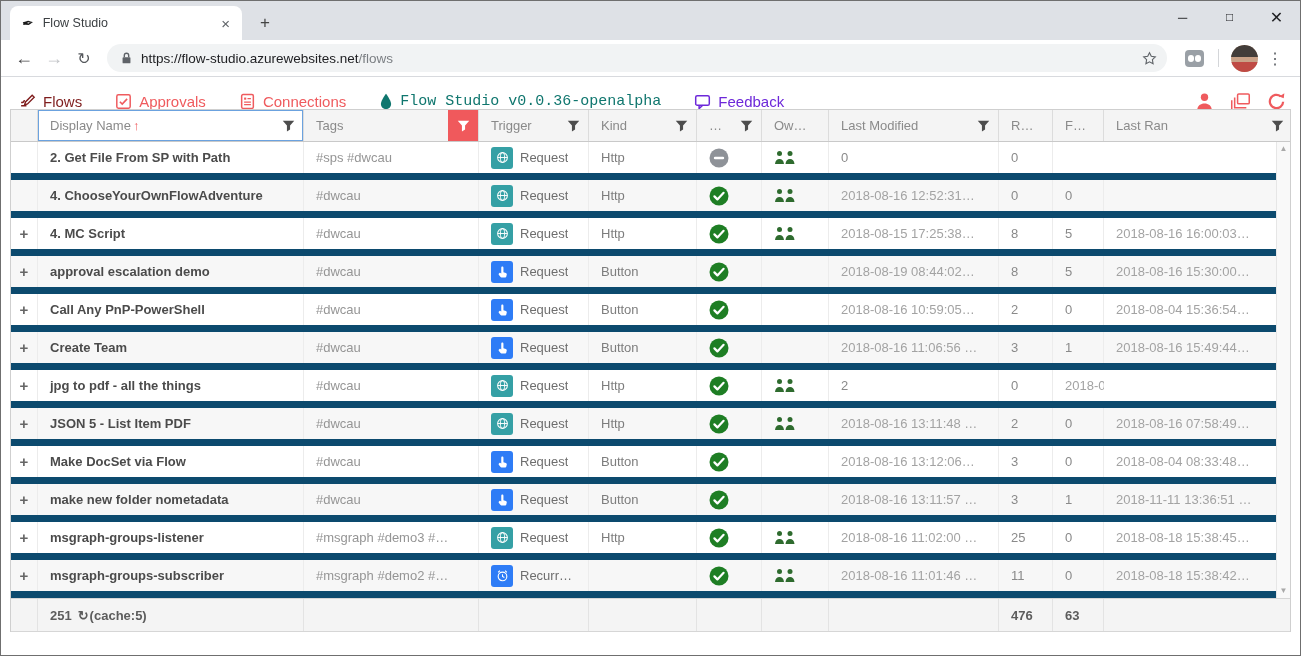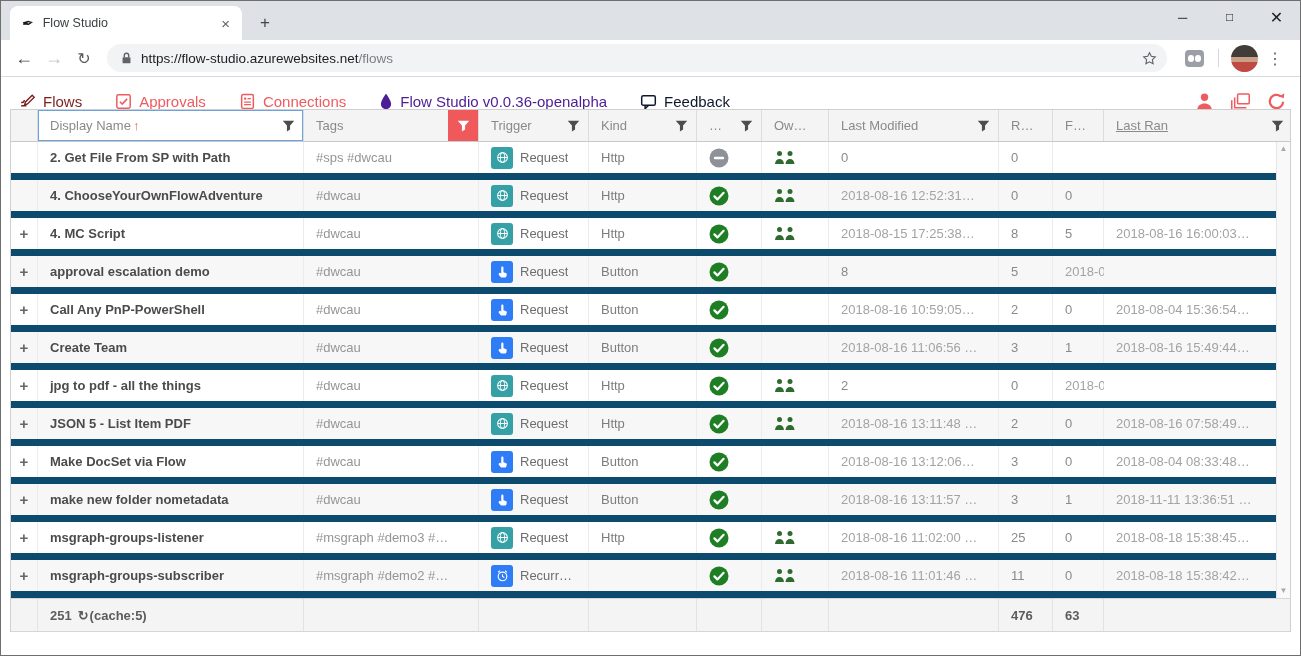--- a/index.html
+++ b/index.html
@@ -55,21 +55,21 @@
   .appnav-right .ric { display:flex; cursor:pointer; }
 
   
   .tablewrap { position:absolute; left:10px; top:109px; width:1281px;
                border-left:1px solid #cfcfcf; border-right:1px solid #cfcfcf; }
   .hgrid { display:grid; grid-template-columns:27px 266px 175px 110px 108px 65px 67px 170px 54px 51px 188px; }
   .bgrid { display:grid; grid-template-columns:27px 266px 175px 110px 108px 65px 67px 170px 54px 51px 174px; }
   .thead { height:33px; background:#f4f4f4; border-top:1px solid #cfcfcf; border-bottom:1px solid #c9c9c9; }
   .th { position:relative; display:flex; align-items:center; padding:0 8px 0 12px; font-size:13px;
         color:#8a8a8a; border-right:1px solid #dcdcdc; overflow:hidden; white-space:nowrap; }
-  .th:last-child { border-right:none;text-decoration:underline; }
+  .th:last-child { border-right:none; }
   .th .lbl { flex:1; overflow:hidden; text-overflow:ellipsis; }
   .th.selected { background:#fff; box-shadow: inset 0 0 0 1px #6ba2df; }
   .sort-arrow { color:#ef5b5e; font-size:13px; margin:0 4px 0 2px; font-weight:bold; }
   .funnel { display:flex; color:#4d4d4d; }
   .filter-btn-red { position:absolute; right:0; top:0; bottom:0; width:30px; background:#f0595c;
                     display:flex; align-items:center; justify-content:center; color:#fff; }
   .tbody .row { height:38px; border-bottom:7px solid #0c4a6e; background:#fff; }
   .tbody .row.alt { background:#f7f7f7; }
   .td { display:flex; align-items:center; padding:0 8px 0 12px; font-size:13px; overflow:hidden;
         white-space:nowrap; border-right:1px solid #ececec; }
@@ -163,29 +163,29 @@
         <div class="appnav-item" style="color: rgb(239, 91, 94);">
           <span style="display:flex">
             <svg width="17" height="17" viewBox="0 0 16 16">
               <rect x="2.5" y="1.5" width="11" height="13" rx="1.3" fill="none" stroke="currentColor" stroke-width="1.4"></rect>
               <rect x="4.8" y="4.3" width="2" height="2" fill="currentColor"></rect>
               <path d="M8 5.3h3.2M4.8 8.5h6.4M4.8 11h6.4" stroke="currentColor" stroke-width="1.2"></path>
             </svg>
           </span>
           <span class="lbl">Connections</span>
         </div>
-        <div class="appnav-item" style="color: #4c1d95;">
+        <div class="appnav-item" style="color: #0f766e; font-family: Liberation Mono, monospace;">
           <span style="display:flex">
             <svg width="14" height="17" viewBox="0 0 12 16">
               <path d="M6 .8S1.2 7 1.2 10.4a4.8 4.8 0 009.6 0C10.8 7 6 .8 6 .8z" fill="currentColor"></path>
             </svg>
           </span>
           <span class="lbl">Flow Studio v0.0.36-openalpha</span>
         </div>
-        <div class="appnav-item" style="color: #0f172a;">
+        <div class="appnav-item" style="color: #6d28d9;">
           <span style="display:flex">
             <svg width="17" height="17" viewBox="0 0 16 16">
               <rect x="1.6" y="2.5" width="12.8" height="9" rx="1.5" fill="none" stroke="currentColor" stroke-width="1.4"></rect>
               <path d="M4.8 11.5v3.2l3.4-3.2" fill="none" stroke="currentColor" stroke-width="1.4"></path>
             </svg>
           </span>
           <span class="lbl">Feedback</span>
         </div>
       </div>
     <div class="appnav-right" id="nav-right">
@@ -413,20 +413,21 @@
           <div class="td kind">Button</div>
           <div class="td">
             <span class="st-ic">
               <svg width="20" height="20" viewBox="0 0 20 20">
                 <circle cx="10" cy="10" r="9.5" fill="#1e7e24"></circle>
                 <path d="M5.4 10.4l3 3 6.2-6.6" fill="none" stroke="#fff" stroke-width="2.2" stroke-linecap="round" stroke-linejoin="round"></path>
               </svg>
             </span>
           </div>
           <div class="td"></div>
+          <div class="td date">2018-08-19 08:44:02…</div>
           <div class="td num">8</div>
           <div class="td num">5</div>
           <div class="td date">2018-08-16 15:30:00…</div>
         </div>
         <div class="row bgrid">
           <div class="td expand">+</div>
           <div class="td name">Call Any PnP-PowerShell</div>
           <div class="td tags">#dwcau</div>
           <div class="td trig">
             <span class="trig-ic" style="background:#2e7cf6">

